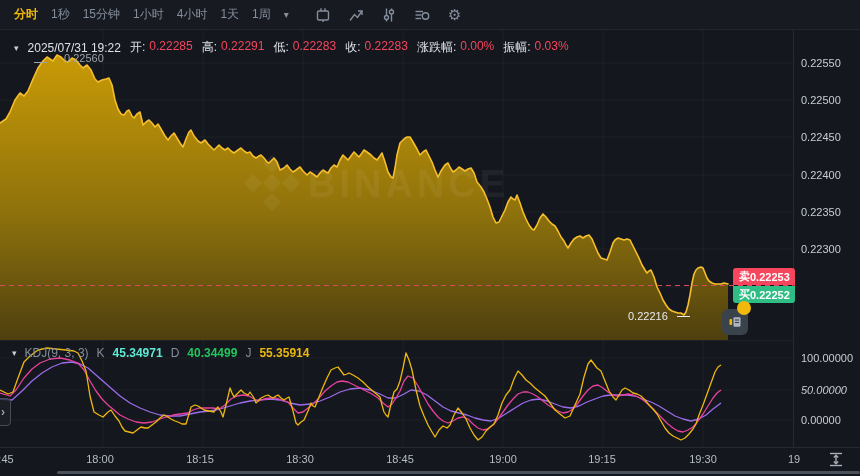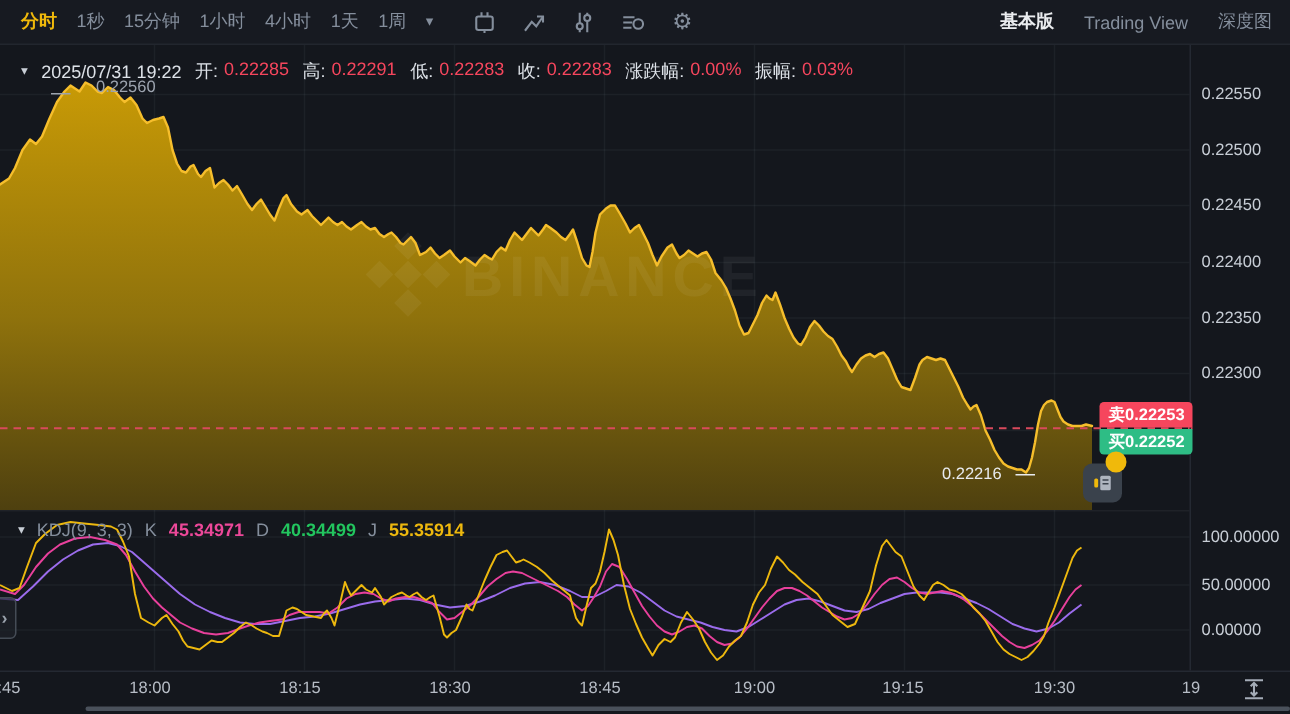--- a/index.html
+++ b/index.html
@@ -104,25 +104,20 @@
             <g stroke="#848E9C" stroke-width="1.4" fill="none">
           <line x1="1.5" y1="4.5" x2="9" y2="4.5"></line>
               <line x1="1.5" y1="8" x2="7.5" y2="8"></line>
               <line x1="1.5" y1="11.5" x2="7" y2="11.5"></line>
           <circle cx="11.5" cy="9" r="3.2"></circle>
             </g>
           </svg>
       </span>
       <span class="tb-icon" style="font-size:15px;line-height:16px;">⚙</span>
     </div>
-    <div class="tb-right" id="views">
-        <span class="tb-view active">基本版</span>
-        <span class="tb-view">Trading View</span>
-        <span class="tb-view">深度图</span>
-      </div>
   </div>
 
   <div id="chart">
     <svg id="cv" viewBox="0 0 860 476">
       <defs>
         <linearGradient id="goldGrad" x1="0" y1="55" x2="0" y2="340" gradientUnits="userSpaceOnUse">
           <stop offset="0" stop-color="#C89A06"></stop>
           <stop offset="0.55" stop-color="#8F720C"></stop>
           <stop offset="1" stop-color="#4E400F"></stop>
         </linearGradient>
@@ -220,21 +215,21 @@
         <line x1="7" y1="7.5" x2="11" y2="7.5" stroke="#3A424C" stroke-width="1.1"></line>
       </svg>
     </div>
     <div class="dot"></div>
 
     <div class="kdj-head">
       <span class="chev">▾</span>
       <span class="kdj-title">KDJ(9, 3, 3)</span>
       <span id="kdj-series" style="display:flex;gap:8px">
           <span class="kv-l">K</span>
-          <span class="kv-v" style="color: #ec4899;">45.34971</span>
+          <span class="kv-v" style="color: #5eead4;">45.34971</span>
           <span class="kv-l">D</span>
           <span class="kv-v" style="color: #22c55e;">40.34499</span>
           <span class="kv-l">J</span>
           <span class="kv-v" style="color: rgb(237, 184, 14);">55.35914</span>
         </span>
     </div>
 
     <div class="handle">
         <span>›</span>
       </div>
@@ -252,21 +247,21 @@
     </div>
 
     <div class="scrollbar"></div>
   <div class="ylab" style="left: 801px; top: 56px;">0.22550</div>
       <div class="ylab" style="left: 801px; top: 93px;">0.22500</div>
       <div class="ylab" style="left: 801px; top: 130px;">0.22450</div>
       <div class="ylab" style="left: 801px; top: 168px;">0.22400</div>
       <div class="ylab" style="left: 801px; top: 205px;">0.22350</div>
       <div class="ylab" style="left: 801px; top: 242px;">0.22300</div>
       <div class="ylab" style="left: 801px; top: 351px;">100.00000</div>
-      <div class="ylab" style="left: 801px; top: 383px;">50.00000</div>
+      <div class="ylab" style="left: 801px; top: 383px; font-style: italic;">50.00000</div>
       <div class="ylab" style="left: 801px; top: 413px;">0.00000</div>
       <div class="tlab" style="left: 6px; top: 452px;">:45</div>
       <div class="tlab" style="left: 100px; top: 452px;">18:00</div>
       <div class="tlab" style="left: 200px; top: 452px;">18:15</div>
       <div class="tlab" style="left: 300px; top: 452px;">18:30</div>
       <div class="tlab" style="left: 400px; top: 452px;">18:45</div>
       <div class="tlab" style="left: 503px; top: 452px;">19:00</div>
       <div class="tlab" style="left: 602px; top: 452px;">19:15</div>
       <div class="tlab" style="left: 703px; top: 452px;">19:30</div>
       <div class="tlab" style="left: 794px; top: 452px;">19</div>

